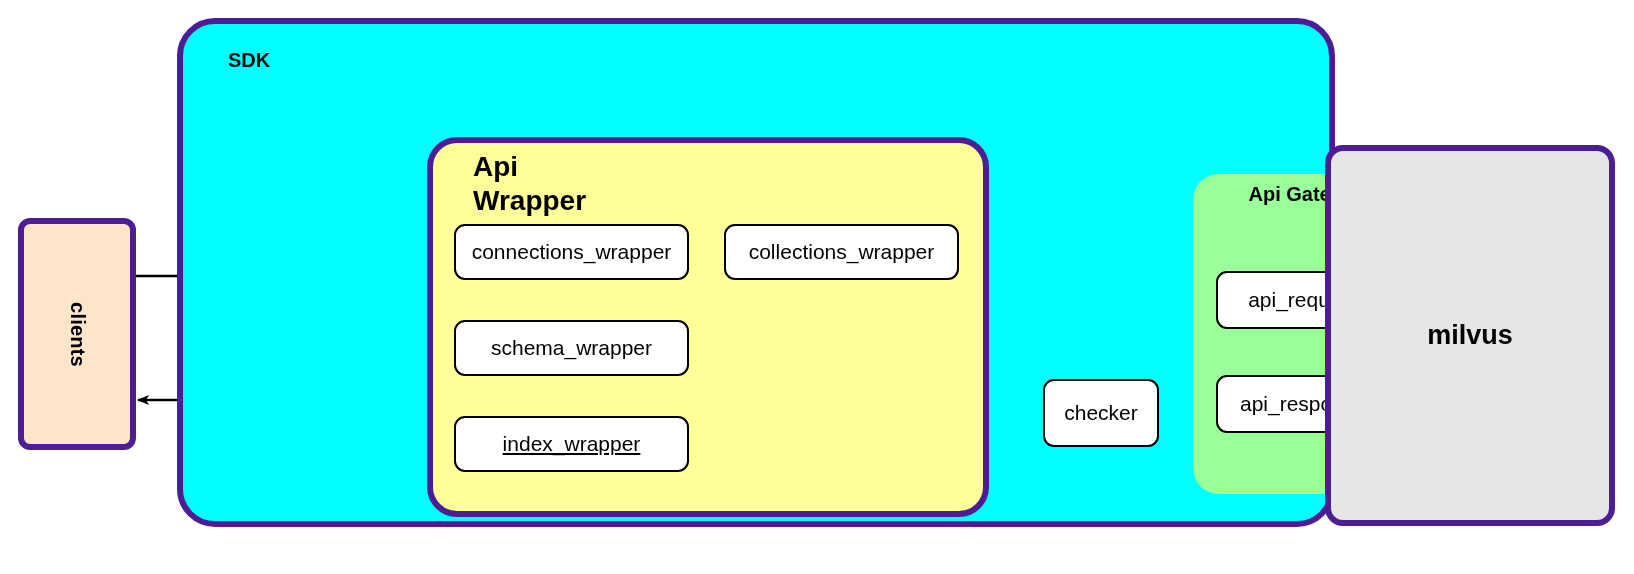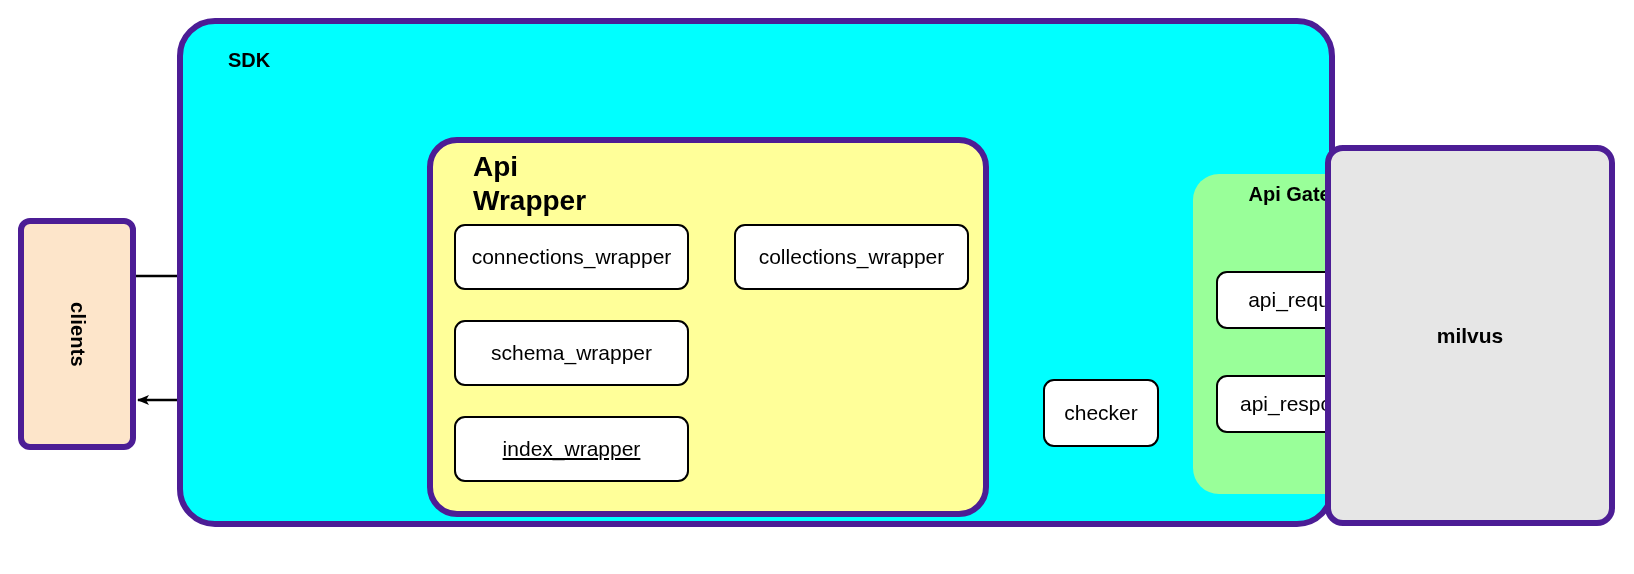--- a/index.html
+++ b/index.html
@@ -88,23 +88,23 @@
     background: #ffffff;
     border: 2px solid #000000;
     border-radius: 11px;
     display: flex;
     align-items: center;
     justify-content: center;
     font-size: 21px;
     color: #000000;
     white-space: nowrap;
   }
-  .wrap-box { width: 235px; height: 66px; }
+  .wrap-box { width: 235px; height: 56px; }
   .col-a { left: 21px; }
-  .col-b { left: 301px; }
+  .col-b { left: 291px; }
   .row-1 { top: 81px; }
   .row-2 { top: 177px; }
   .row-3 { top: 273px; text-decoration: underline; }
 
   
   #api-gateway-node {
     left: 1010px;
     top: 150px;
     width: 228px;
     height: 320px;
@@ -138,21 +138,21 @@
   
   #milvus-node {
     left: 1325px;
     top: 145px;
     width: 290px;
     height: 381px;
     background: #e6e6e6;
     border-radius: 18px;
     align-items: center;
     justify-content: center;
-    font-size: 21px;
+    font-size: 27px;
     font-weight: bold;
   }
   
   #connectors {
     position: absolute;
     left: 0;
     top: 0;
     width: 1634px;
     height: 574px;
     pointer-events: none;

